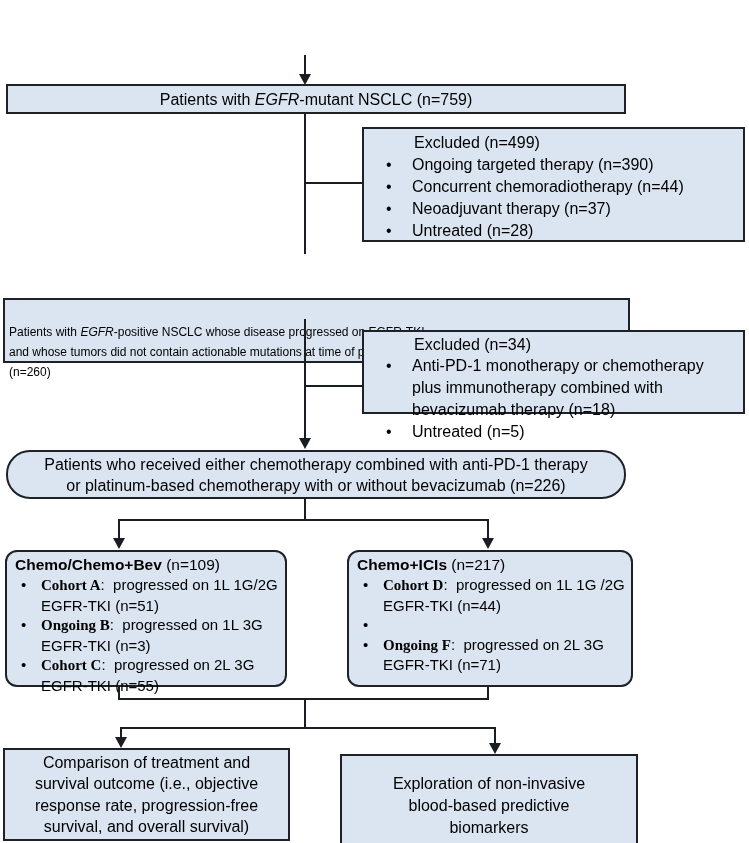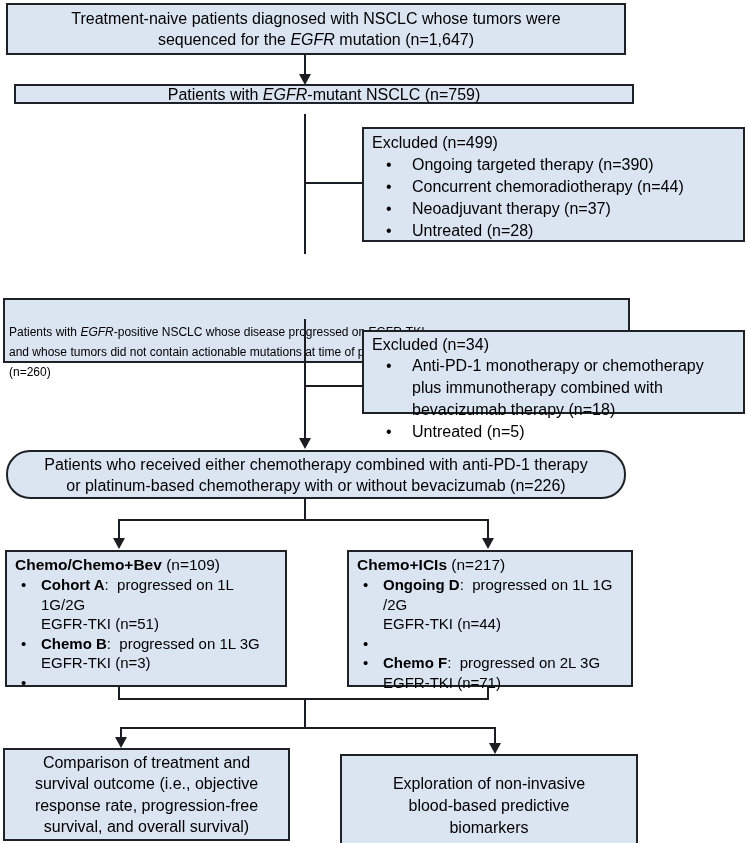--- a/index.html
+++ b/index.html
@@ -15,51 +15,47 @@
   .center-box { display:flex; align-items:center; justify-content:center; text-align:center; }
   .center-box .txt { white-space:pre-line; }
   .f16 { font-size:16px; line-height:21px; }
   .box-left { text-align:left; }
   .box-progressed { font-size:12px; line-height:20px; padding:2px 20px 0 4px; white-space:pre-line;margin-top:44px; }
   .list-box { padding:2px 4px 0 8px; }
   .list-title { font-size:16px; }
   .bullet-item { display:flex; align-items:flex-start; }
   .bullet-marker { flex:0 0 auto; text-align:left; }
   .bullet-text { white-space:pre-wrap; }
-  .excluded-box .list-title { line-height:23px; }
+  .excluded-box .list-title { line-height:23px;margin-left:42px; }
   .excluded-box .bullet-item { font-size:16px; line-height:22px; }
   .excluded-box .bullet-marker { width:40px; padding-left:14px; box-sizing:border-box; }
-  .cohort-box { padding-top:3px; }
+  .cohort-box { padding-top:3px;border-radius:12px; }
   .cohort-box .list-title { font-size:15.5px; line-height:20px; }
   .cohort-box .bullet-item { font-size:15px; line-height:19.5px; }
   .cohort-box .bullet-marker { width:26px; padding-left:6px; box-sizing:border-box; }
   .vline, .hline { position:absolute; background:#1a1d21; }
   .vline { width:2px; }
   .hline { height:2px; }
   .arrow-down {
     position:absolute; width:0; height:0;
     border-left:6px solid transparent; border-right:6px solid transparent;
     border-top:11px solid #1a1d21;
   }
-  b { font-weight:bold; }
+  b { font-weight:bold;font-family:Liberation Serif, serif; }
 </style>
 </head>
 <body>
 
 <div id="stage">
 
-  <div class="box center-box f16" style="left:6px; top:3px; width:620px; height:52px;">
-    <div class="txt"><span>Treatment-naive patients diagnosed with NSCLC whose tumors were
-sequenced for the </span><span style="font-style: italic;">EGFR</span><span> mutation (n=1,647)</span></div>
-  </div>
 
   <div class="vline" style="left:304px; top:55px; height:20px;"></div>
   <div class="arrow-down" style="left:299px; top:74px;"></div>
 
-  <div class="box center-box f16" style="left:14px; top:84px; width:620px; height:20px;">
+  <div class="box center-box f16" style="left:6px; top:84px; width:620px; height:30px;">
     <div class="txt"><span>Patients with </span><span style="font-style: italic;">EGFR</span><span>-mutant NSCLC (n=759)</span></div>
   </div>
 
   <div class="vline" style="left:304px; top:114px; height:140px;"></div>
   <div class="hline" style="left:305px; top:182px; width:57px;"></div>
 
   <div class="box list-box excluded-box" style="left:362px; top:127px; width:383px; height:115px;">
     <div class="list-title">Excluded (n=499)</div>
     <div>
         <div class="bullet-item">
@@ -122,43 +118,45 @@
   <div class="box list-box cohort-box" style="left:5px; top:550px; width:282px; height:137px;">
     <div class="list-title"><span style="font-weight: bold;">Chemo/Chemo+Bev</span><span> (n=109)</span></div>
     <div>
         <div class="bullet-item">
           <span class="bullet-marker">•</span>
           <span class="bullet-text"><b>Cohort A</b>:  progressed on 1L 1G/2G
 EGFR-TKI (n=51)</span>
         </div>
         <div class="bullet-item">
           <span class="bullet-marker">•</span>
-          <span class="bullet-text"><b>Chemo B</b>:  progressed on 1L 3G
+          <span class="bullet-text"><b>Ongoing B</b>:  progressed on 1L 3G
 EGFR-TKI (n=3)</span>
         </div>
         <div class="bullet-item">
           <span class="bullet-marker">•</span>
+          <span class="bullet-text"><b>Cohort C</b>:  progressed on 2L 3G
+EGFR-TKI (n=55)</span>
         </div>
       </div>
   </div>
 
   <div class="box list-box cohort-box" style="left:347px; top:550px; width:286px; height:137px;">
     <div class="list-title"><span style="font-weight: bold;">Chemo+ICIs</span><span> (n=217)</span></div>
     <div>
         <div class="bullet-item">
           <span class="bullet-marker">•</span>
-          <span class="bullet-text"><b>Ongoing D</b>:  progressed on 1L 1G /2G
+          <span class="bullet-text"><b>Cohort D</b>:  progressed on 1L 1G /2G
 EGFR-TKI (n=44)</span>
         </div>
         <div class="bullet-item">
           <span class="bullet-marker">•</span>
         </div>
         <div class="bullet-item">
           <span class="bullet-marker">•</span>
-          <span class="bullet-text"><b>Chemo F</b>:  progressed on 2L 3G
+          <span class="bullet-text"><b>Ongoing F</b>:  progressed on 2L 3G
 EGFR-TKI (n=71)</span>
         </div>
       </div>
   </div>
 
   <div class="vline" style="left:118px; top:687px; height:13px;"></div>
   <div class="vline" style="left:487px; top:687px; height:13px;"></div>
   <div class="hline" style="left:118px; top:698px; width:371px;"></div>
   <div class="vline" style="left:304px; top:698px; height:31px;"></div>
   <div class="hline" style="left:120px; top:727px; width:376px;"></div>

